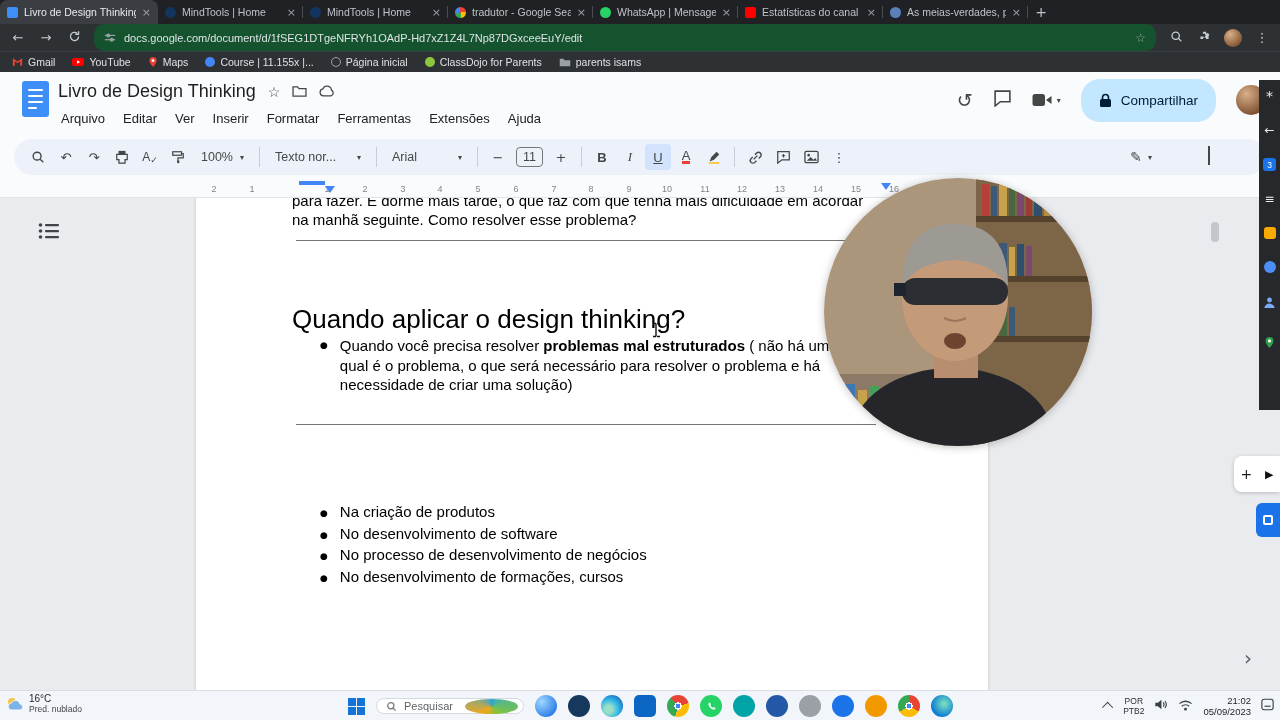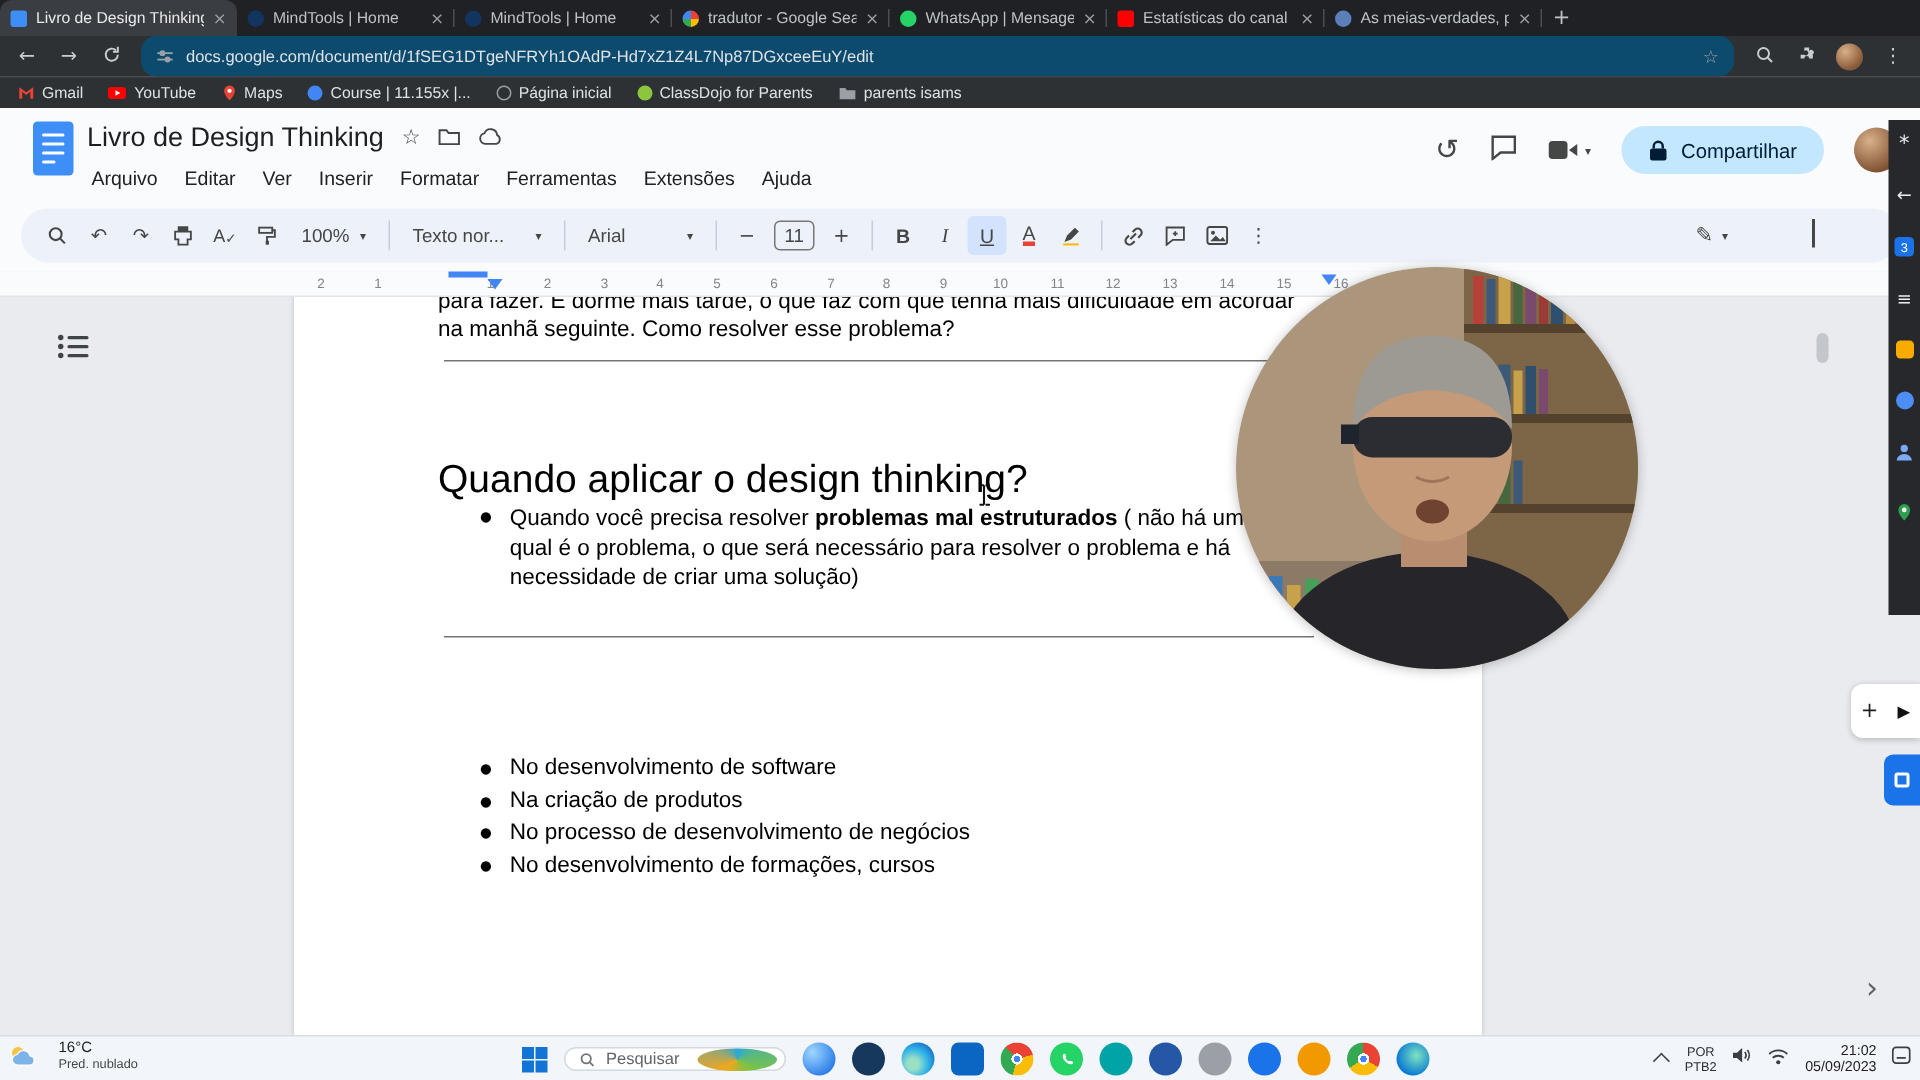--- a/index.html
+++ b/index.html
@@ -20,40 +20,40 @@
   .fv-mind { background:#12355f; border-radius:50%; }
   .fv-google { background:conic-gradient(#ea4335 0 25%, #fbbc05 0 50%, #34a853 0 75%, #4285f4 0 100%); border-radius:50%; }
   .fv-wa { background:#25d366; border-radius:50%; }
   .fv-yt { background:#f00; }
   .fv-misc { background:#5b7fb9; border-radius:50%; }
   .newtab { width:26px; display:flex; align-items:center; justify-content:center; color:#bdc3c7; font-size:14px; }
 
   
   .navbar { position:absolute; top:24px; left:0; width:1280px; height:27px; background:#2e3134; display:flex; align-items:center; padding:0 10px; gap:12px; }
   .navic { color:#c8cdd2; font-size:13px; width:16px; text-align:center; }
-  .omnibox { flex:1; height:27px; background:#0c4a6e; border-radius:10px; display:flex; align-items:center; gap:8px; padding:0 10px; color:#dfe3e7; font-size:11px; }
+  .omnibox { flex:1; height:27px; background:#14532d; border-radius:10px; display:flex; align-items:center; gap:8px; padding:0 10px; color:#dfe3e7; font-size:11px; }
   .omnibox .url { flex:1; white-space:nowrap; overflow:hidden; }
   .avatar { width:18px; height:18px; border-radius:50%; background:radial-gradient(circle at 35% 30%, #d8b089, #8a5a38 70%); flex:none; }
 
   
   .bookmarks { position:absolute; top:51px; left:0; width:1280px; height:21px; background:#2e3134; border-top:1px solid #3a3d41; display:flex; align-items:center; gap:17px; padding:0 12px; color:#dee1e5; font-size:10.5px; }
   .bm { display:flex; align-items:center; gap:5px; }
   .dotic { width:10px; height:10px; border-radius:50%; flex:none; }
 
   
   .docshead { position:absolute; top:72px; left:0; width:1280px; height:67px; background:#f9fbfd; }
   .docs-icon { position:absolute; left:22px; top:9px; width:27px; height:36px; background:#3e8ef7; border-radius:3px; }
   .docs-icon i { position:absolute; left:6px; right:6px; height:2px; background:#fff; border-radius:1px; }
   .doc-title-row { position:absolute; left:58px; top:9px; display:flex; align-items:center; gap:12px; }
   .doc-title { font-size:18px; color:#1f1f1f; }
   .hdr-ic { color:#444746; font-size:14px; }
   .menus { position:absolute; left:52px; top:36px; display:flex; }
   .menus span { padding:3px 9px; font-size:13px; color:#202124; border-radius:10px; }
   .head-right { position:absolute; right:14px; top:9px; display:flex; align-items:center; gap:20px; height:38px; }
-  .share-btn { height:32px; background:#c2e7ff; border-radius:19px; display:flex; align-items:center; gap:9px; padding:0 18px; color:#001d35; font-size:13.5px; font-weight:500; }
+  .share-btn { height:43px; background:#c2e7ff; border-radius:19px; display:flex; align-items:center; gap:9px; padding:0 18px; color:#001d35; font-size:13.5px; font-weight:500; }
   .avatar-lg { width:30px; height:30px; border-radius:50%; background:radial-gradient(circle at 35% 30%, #d8b089, #7d4f30 75%); }
 
   
   .toolband { position:absolute; top:136px; left:0; width:1280px; height:45px; background:#f9fbfd; }
   .toolbar { position:absolute; top:3px; left:14px; right:14px; height:36px; background:#edf2fa; border-radius:18px; display:flex; align-items:center; padding:0 10px; color:#444746; }
   .tb { min-width:26px; height:26px; border-radius:4px; display:flex; align-items:center; justify-content:center; font-size:13px; margin:0 1px; }
   .tb.active { background:#d3e3fd; }
   .sep { width:1px; height:20px; background:#c7cdd6; margin:0 6px; }
   .tsel { display:flex; align-items:center; gap:7px; padding:0 9px; font-size:12.5px; height:26px; border-radius:4px; }
   .caret { font-size:8px; color:#444746; }
@@ -88,21 +88,21 @@
   .rs-ic { color:#e8eaed; font-size:12px; line-height:12px; }
   .badge3 { background:#1a73e8; color:#fff; font-size:8.5px; width:13px; height:13px; border-radius:3px; display:flex; align-items:center; justify-content:center; }
   .ysq { width:12px; height:12px; background:#f9ab00; border-radius:3px; }
   .bcirc { width:12px; height:12px; background:#4c8df6; border-radius:50%; }
   .mini-panel { position:absolute; right:0; top:456px; width:46px; height:36px; background:#fff; border-radius:8px 0 0 8px; box-shadow:0 1px 4px rgba(0,0,0,.2); display:flex; align-items:center; justify-content:space-around; }
   .blue-chip { position:absolute; right:0; top:503px; width:24px; height:34px; background:#1a73e8; border-radius:6px 0 0 6px; display:flex; align-items:center; justify-content:center; }
   .chip-box { width:10px; height:10px; border:2px solid #fff; border-radius:2px; }
 
   
   .taskbar { position:absolute; left:0; top:690px; width:1280px; height:30px; background:#f2f6fb; border-top:1px solid #d8dee6; }
-  .weather { position:absolute; left:6px; top:2px; display:flex; align-items:center; gap:15px; }
+  .weather { position:absolute; left:6px; top:2px; display:flex; align-items:center; gap:5px; }
   .weather .t1 { font-size:10px; color:#1f1f1f; }
   .weather .t2 { font-size:8.5px; color:#444; }
   .tb-center { position:absolute; left:348px; top:0; height:30px; display:flex; align-items:center; gap:11px; }
   .winlogo { width:17px; height:17px; display:grid; grid-template-columns:8px 8px; grid-template-rows:8px 8px; gap:1px; }
   .winlogo i { background:#1374d5; }
   .tb-search { width:148px; height:16px; background:#fff; border:1px solid #d4d9df; border-radius:11px; display:flex; align-items:center; gap:7px; padding:0 5px 0 9px; }
   .tb-search span { flex:1; font-size:11px; color:#606469; }
   .bingdot { width:15px; height:15px; border-radius:50%; background:conic-gradient(#25a7e0, #7cc343, #f2a71b, #25a7e0); }
   .app { width:22px; height:22px; border-radius:50%; flex:none; display:flex; align-items:center; justify-content:center; }
   .ap1 { background:radial-gradient(circle at 30% 30%, #9fd7ff, #2f7fe8 75%); }
@@ -420,22 +420,22 @@
         <span class="dot glyph">●</span>
         <span>
           <span>Quando você precisa resolver </span><b>problemas mal estruturados</b><span> ( não há uma</span><br>
           <span>qual é o problema, o que será necessário para resolver o problema e há</span><br>
           <span>necessidade de criar uma solução)</span>
         </span>
       </div>
     </div>
     <div class="hrule" style="top:242px"></div>
     <div class="abs doc-text" style="left:124px;top:320px;width:560px">
+      <div><span class="dot glyph">●</span><span>Na criação de produtos</span></div>
       <div><span class="dot glyph">●</span><span>No desenvolvimento de software</span></div>
-      <div><span class="dot glyph">●</span><span>Na criação de produtos</span></div>
       <div><span class="dot glyph">●</span><span>No processo de desenvolvimento de negócios</span></div>
       <div><span class="dot glyph">●</span><span>No desenvolvimento de formações, cursos</span></div>
     </div>
   </div>
 
   <span class="outline-ic">
     <svg width="22" height="18" viewBox="0 0 22 18">
         <g fill="#3f4449">
           <circle cx="2.5" cy="3" r="1.8"></circle>
           <rect x="7" y="2" width="14" height="2.2" rx="1"></rect>

